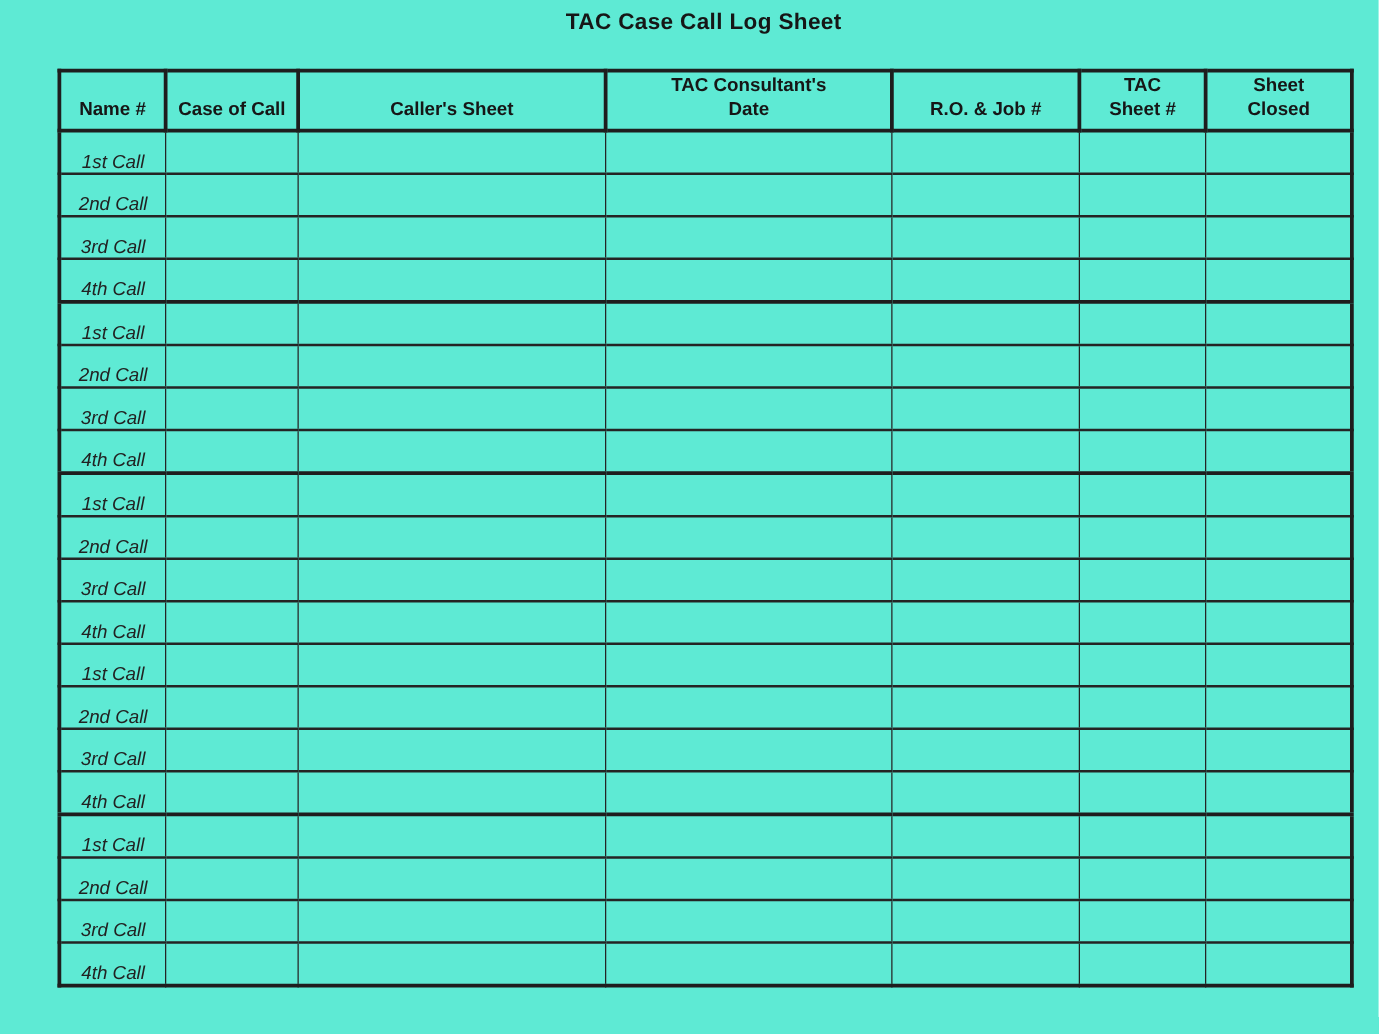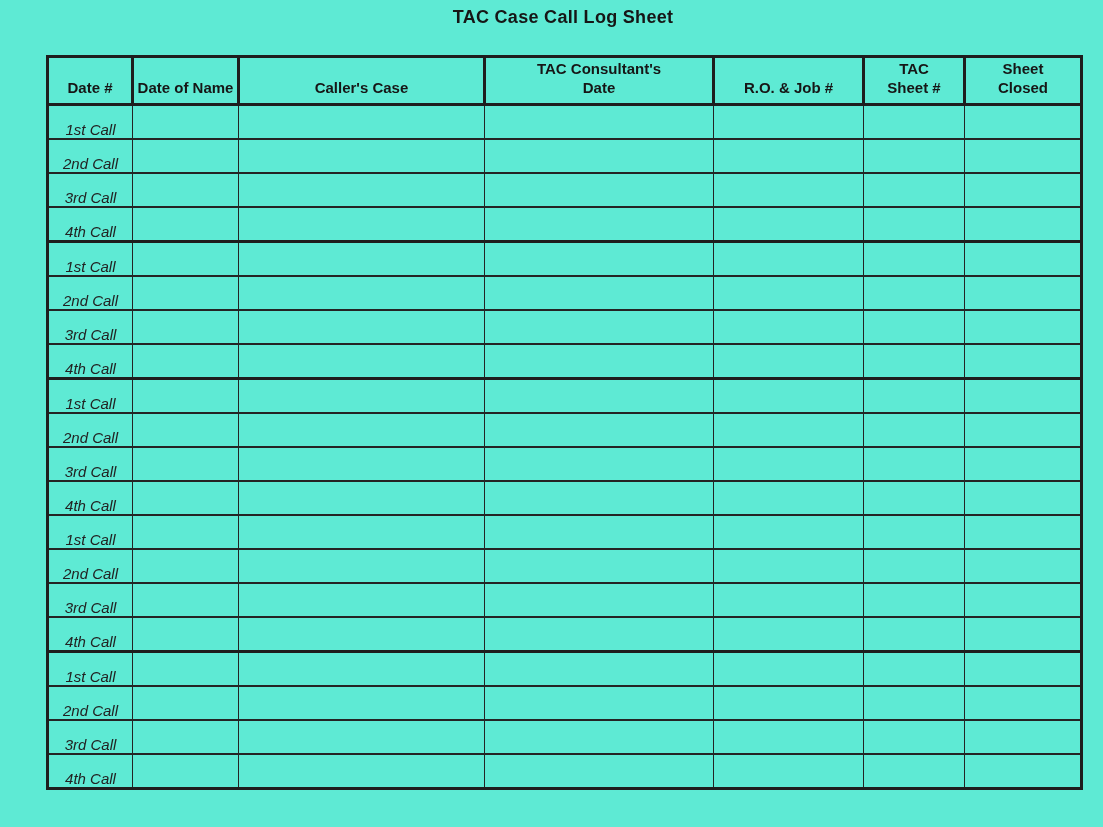--- a/index.html
+++ b/index.html
@@ -79,29 +79,29 @@
         <col style="width:106px">
         <col style="width:246px">
       <col style="width:229px">
         <col style="width:150px">
         <col style="width:101px">
         <col style="width:117px">
     </colgroup>
     <thead>
       <tr>
         <th>
-            <span class="ln">Date #</span>
+            <span class="ln">Name #</span>
             <span class="ln"></span>
           </th>
         <th>
-            <span class="ln">Date of Name</span>
+            <span class="ln">Case of Call</span>
             <span class="ln"></span>
           </th>
         <th>
-            <span class="ln">Caller's Case</span>
+            <span class="ln">Caller's Sheet</span>
             <span class="ln"></span>
           </th>
         <th>
             <span class="ln">TAC Consultant's</span>
             <span class="ln">Date</span>
           </th>
         <th>
             <span class="ln">R.O. &amp; Job #</span>
             <span class="ln"></span>
           </th>

